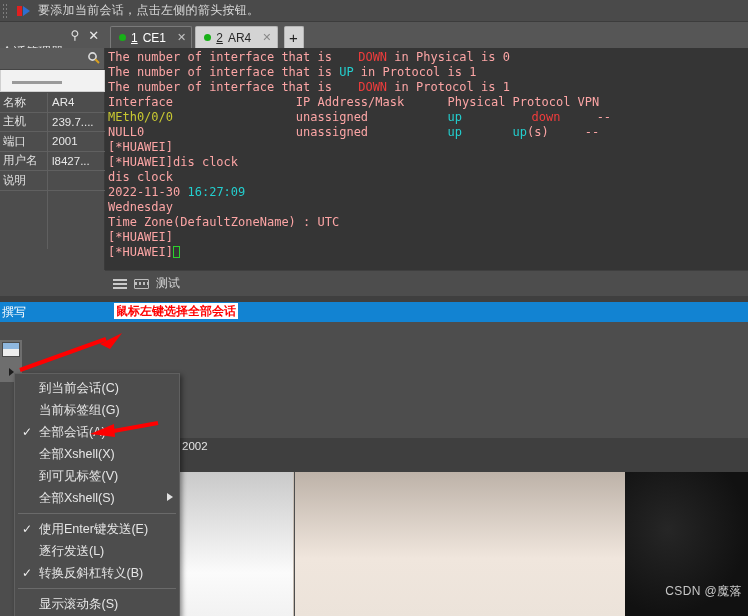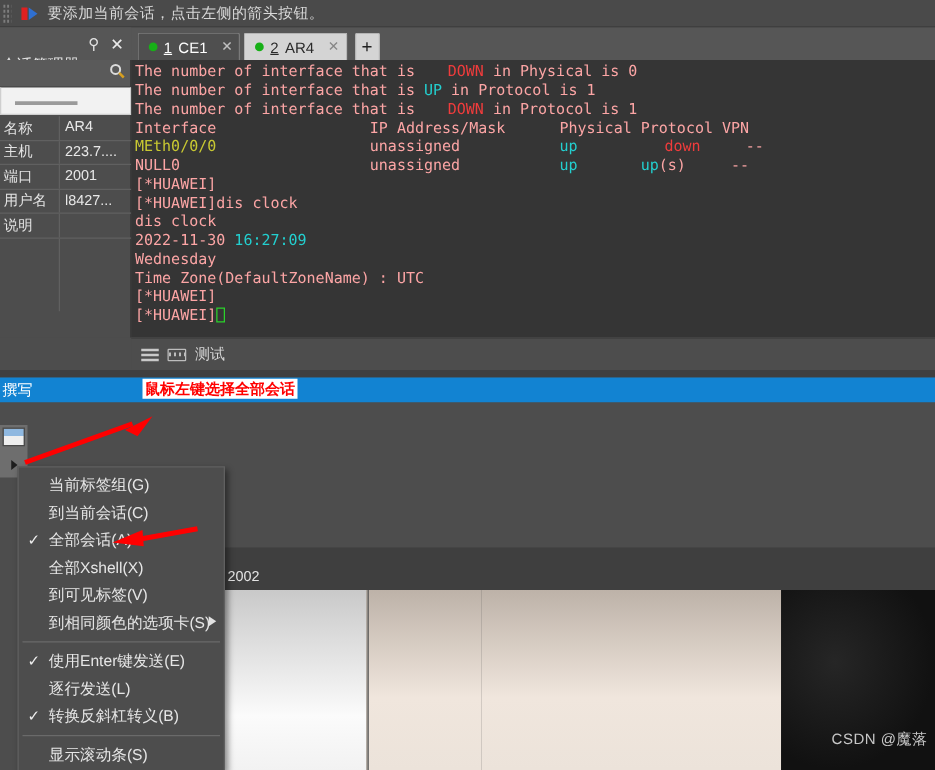--- a/index.html
+++ b/index.html
@@ -151,21 +151,21 @@
     width: 0; height: 0; margin-top: 11px;
     border-left: 5px solid #1d1d1d; border-top: 4px solid transparent; border-bottom: 4px solid transparent;
   }
 
   
   .bg-strip {
     position: absolute; left: 180px; top: 438px; width: 568px; height: 178px;
     background: #4d4d4d;
   }
   .bg-strip .darkband { position:absolute; left:0; top:0; width: 568px; height: 34px; background: #3f3f3f; }
-  .bg-strip .port2002 { position: absolute; left: 2px; top: 18px; color:#e4e4e4; font-size: 11.5px;
+  .bg-strip .port2002 { position: absolute; left: 2px; top: 2px; color:#e4e4e4; font-size: 11.5px;
      font-family:"Liberation Sans",sans-serif; }
   .bg-strip .panelA {
     position: absolute; left: 0; top: 34px; width: 114px; height: 144px;
     background: linear-gradient(#c9c9c9, #fbfbfb 70%, #f2f2f2);
     border-right: 1px solid #c6bdb4;
   }
   .bg-strip .panelB {
     position: absolute; left: 115px; top: 34px; width: 90px; height: 144px;
     background: linear-gradient(#bdb2a8, #f0e6dd 60%, #ece3da);
   }
@@ -262,21 +262,21 @@
       <div class="bar"></div>
     </div>
 
     <div class="info-table">
       <div class="info-row">
         <div class="info-key">名称</div>
         <div class="info-val">AR4</div>
       </div>
       <div class="info-row">
         <div class="info-key">主机</div>
-        <div class="info-val">223.7....</div>
+        <div class="info-val">239.7....</div>
       </div>
       <div class="info-row">
         <div class="info-key">端口</div>
         <div class="info-val">2001</div>
       </div>
       <div class="info-row">
         <div class="info-key">用户名</div>
         <div class="info-val">l8427...</div>
       </div>
       <div class="info-row">
@@ -323,37 +323,37 @@
     <div class="panelA"></div>
     <div class="panelB"></div>
     <div class="panelC"></div>
     <div class="panelD">
       <div class="watermark">CSDN @魔落</div>
     </div>
   </div>
 
   <div class="ctxmenu" id="ctxmenu">
       <div class="ctxitem">
+        <span>到当前会话(C)</span>
+      </div>
+      <div class="ctxitem">
         <span>当前标签组(G)</span>
-      </div>
-      <div class="ctxitem">
-        <span>到当前会话(C)</span>
       </div>
       <div class="ctxitem">
         <span class="check">✓</span>
         <span>全部会话(A)</span>
       </div>
       <div class="ctxitem">
         <span>全部Xshell(X)</span>
       </div>
       <div class="ctxitem">
         <span>到可见标签(V)</span>
       </div>
       <div class="ctxitem">
-        <span>到相同颜色的选项卡(S)</span>
+        <span>全部Xshell(S)</span>
         <span class="subarrow"></span>
       </div>
       <div class="ctxsep"></div>
       <div class="ctxitem">
         <span class="check">✓</span>
         <span>使用Enter键发送(E)</span>
       </div>
       <div class="ctxitem">
         <span>逐行发送(L)</span>
       </div>

